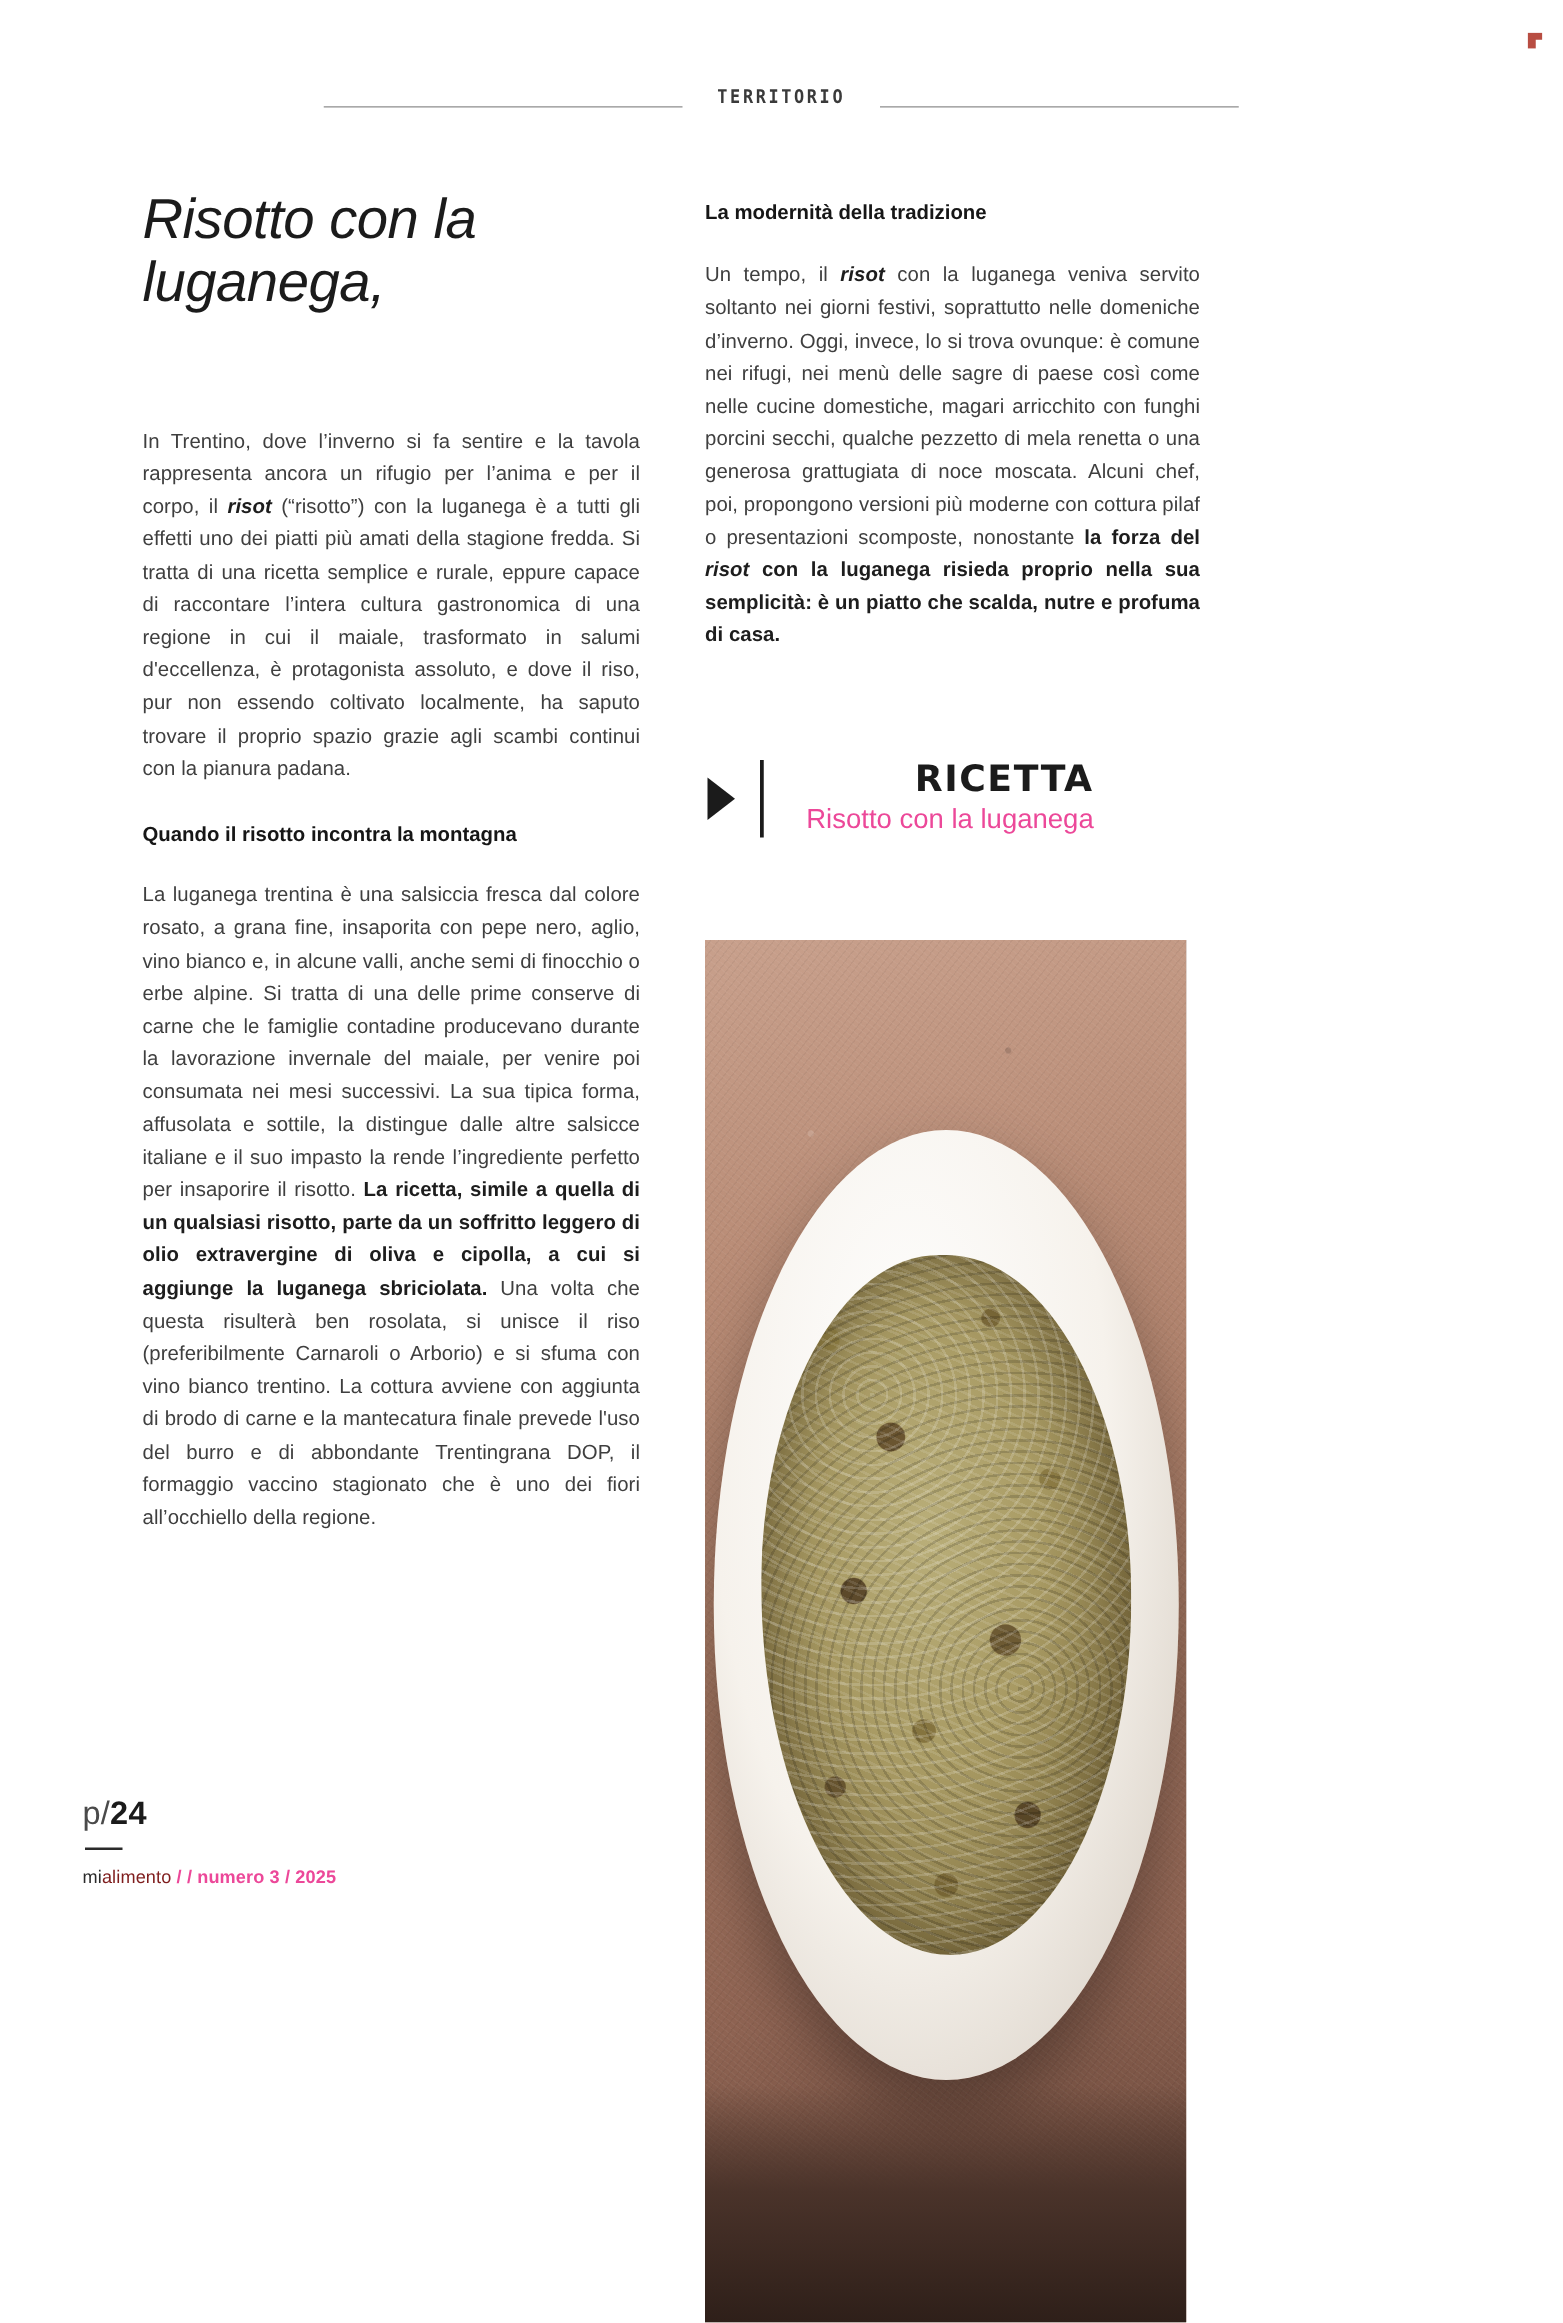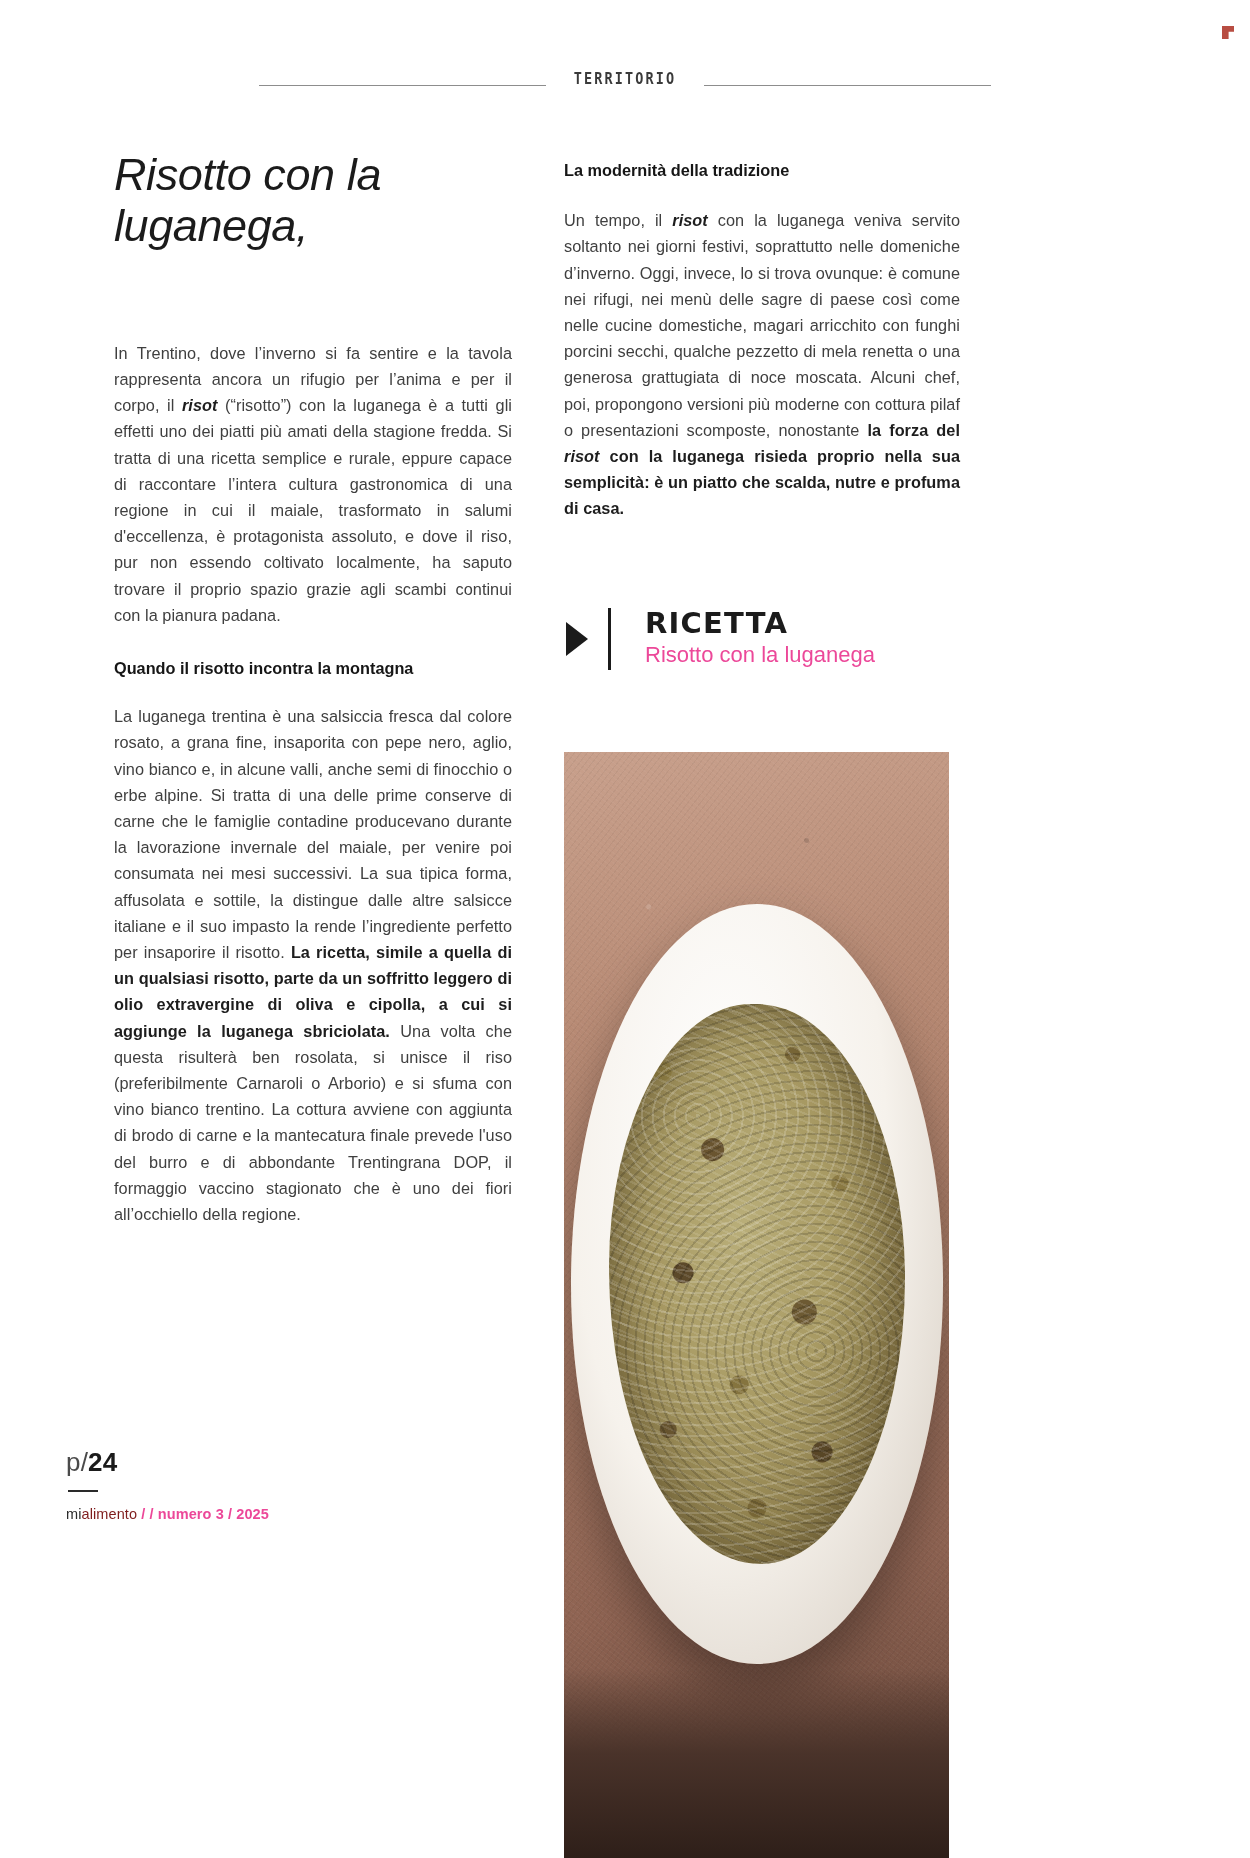--- a/index.html
+++ b/index.html
@@ -113,20 +113,21 @@
     line-height: 1.3;
   }
   .col-right .subhead.top { margin-top: 0; margin-bottom: 26px; }
 
   
   .recipe {
     display: flex;
     align-items: center;
     gap: 20px;
     margin-top: 86px;
+    text-align: right;
   }
   .recipe .tri {
     width: 0; height: 0;
     border-left: 22px solid #1b1b1b;
     border-top: 17px solid transparent;
     border-bottom: 17px solid transparent;
     flex: 0 0 auto;
     margin-left: 2px;
   }
   .recipe .bar {
@@ -225,21 +226,21 @@
     position: absolute;
     left: 0; right: 0; bottom: 0;
     height: 190px;
     background: linear-gradient(180deg, rgba(60,40,30,0) 0%, #4a332a 45%, #2e1f19 100%);
   }
 
   
   .footer {
     position: absolute;
     left: 66px;
-    bottom: 336px;
+    bottom: 348px;
     width: 330px;
     margin-top: 26px;
   }
   .folio {
     font-size: 26px;
     color: #2a2a2a;
     letter-spacing: .2px;
   }
   .folio .p { font-weight: 400; color: #4a4a4a; }
   .folio .num { font-weight: 700; color: #1b1b1b; }

